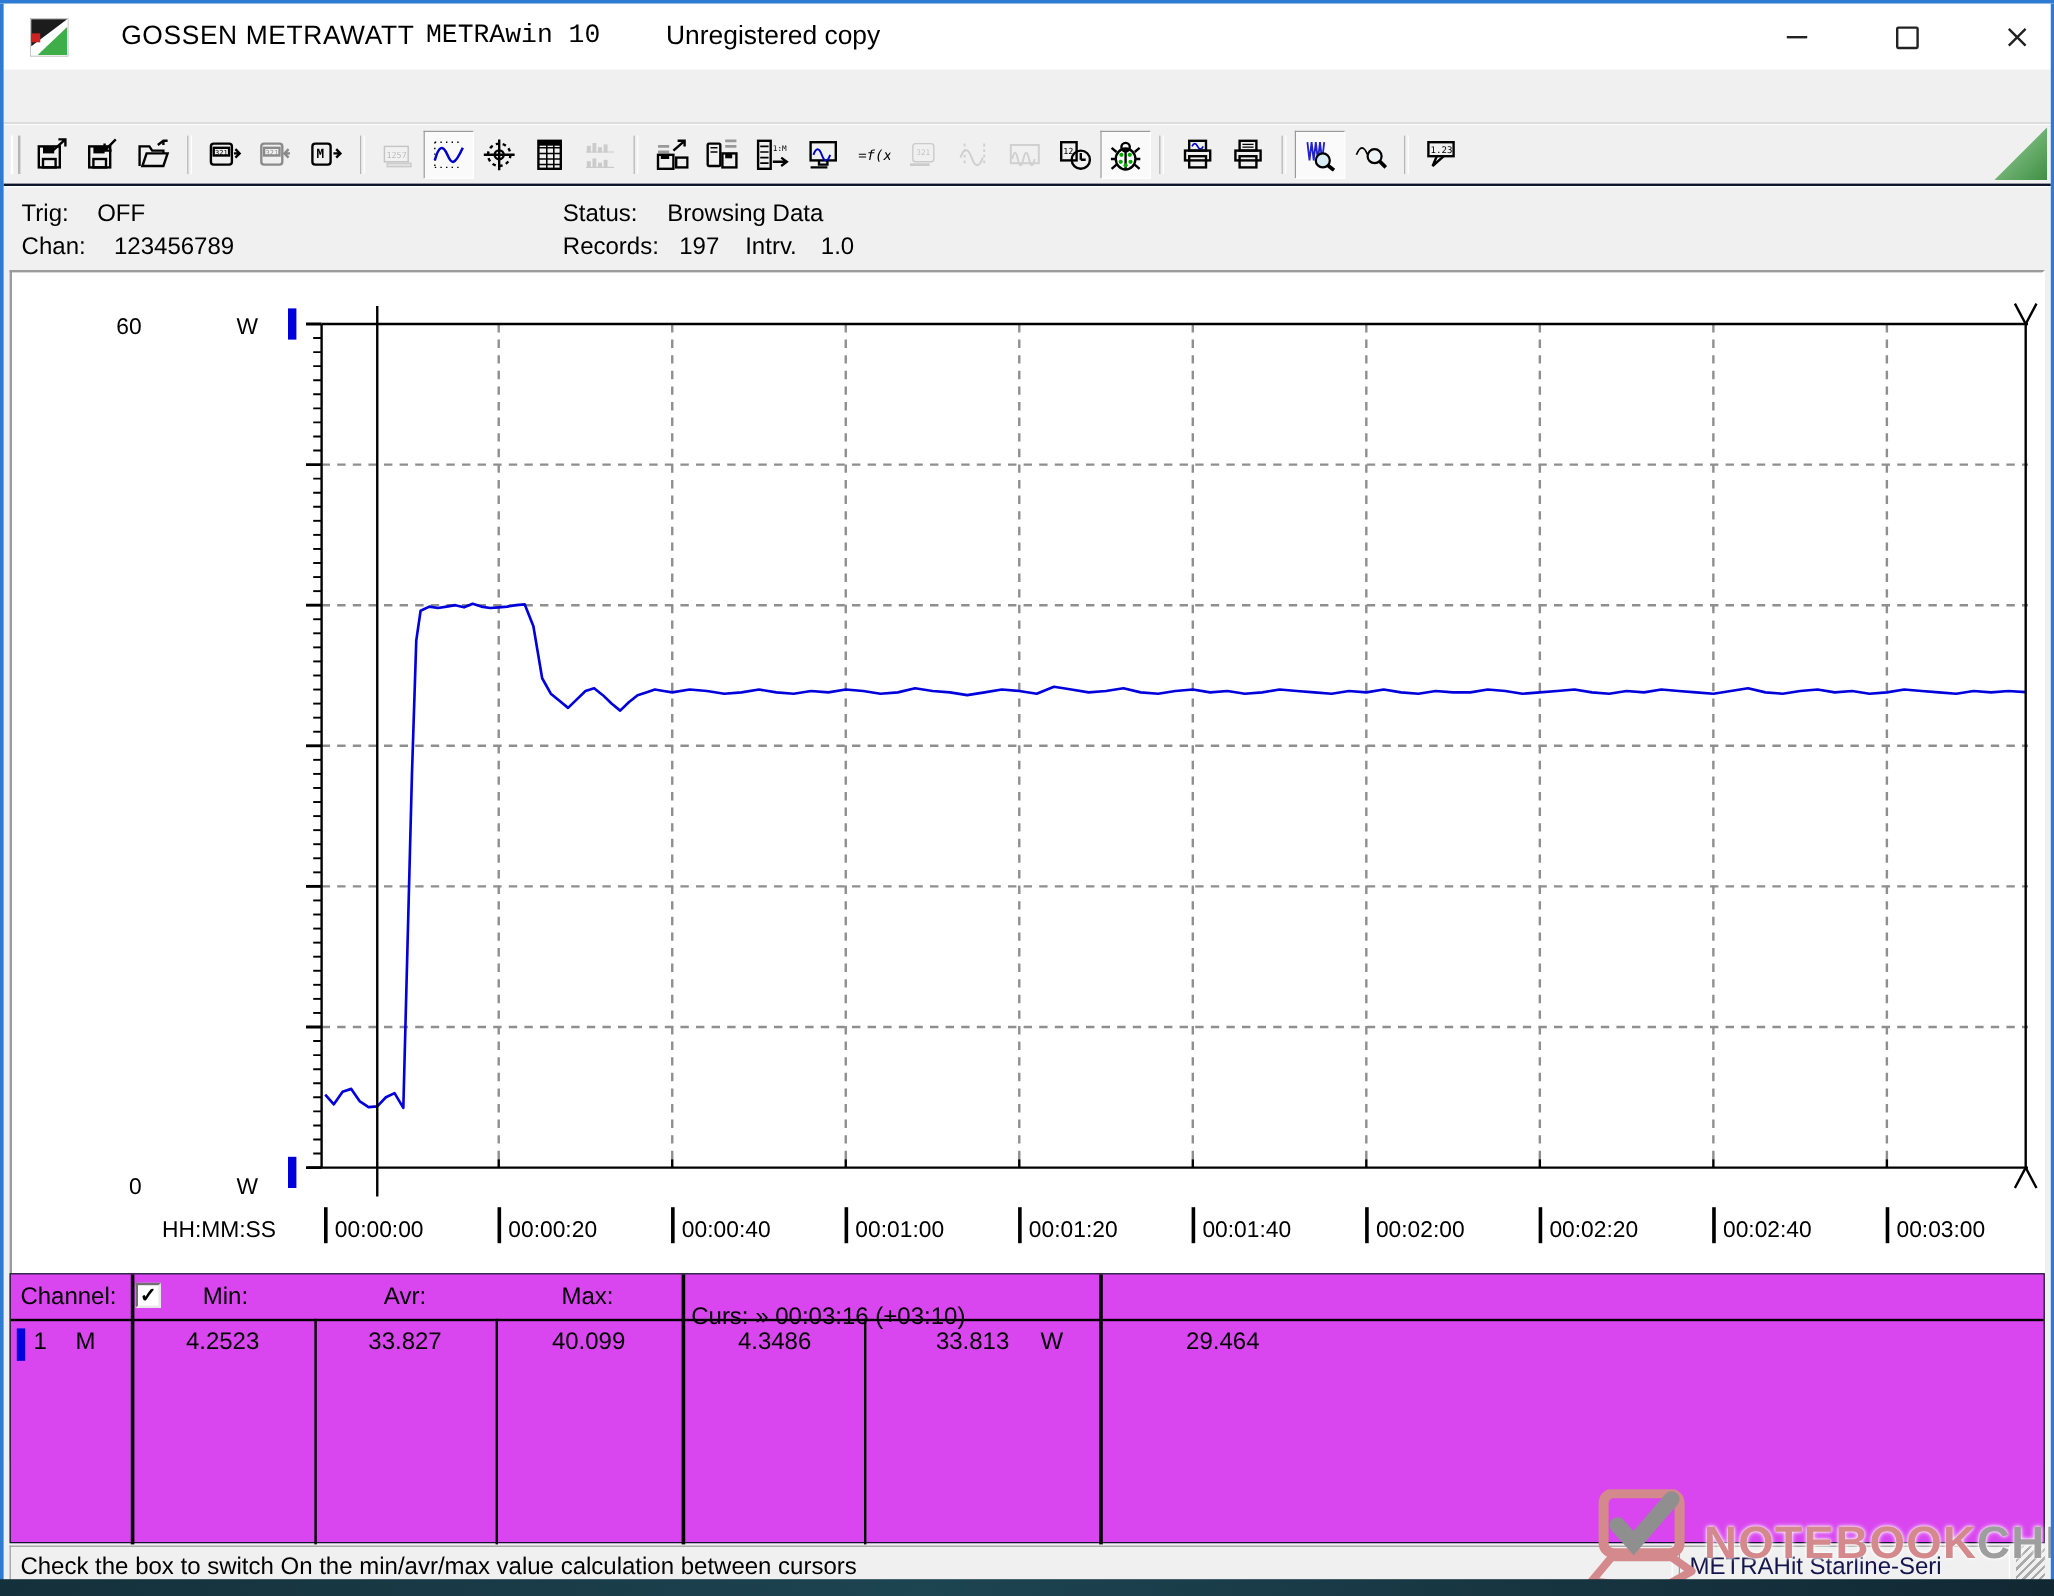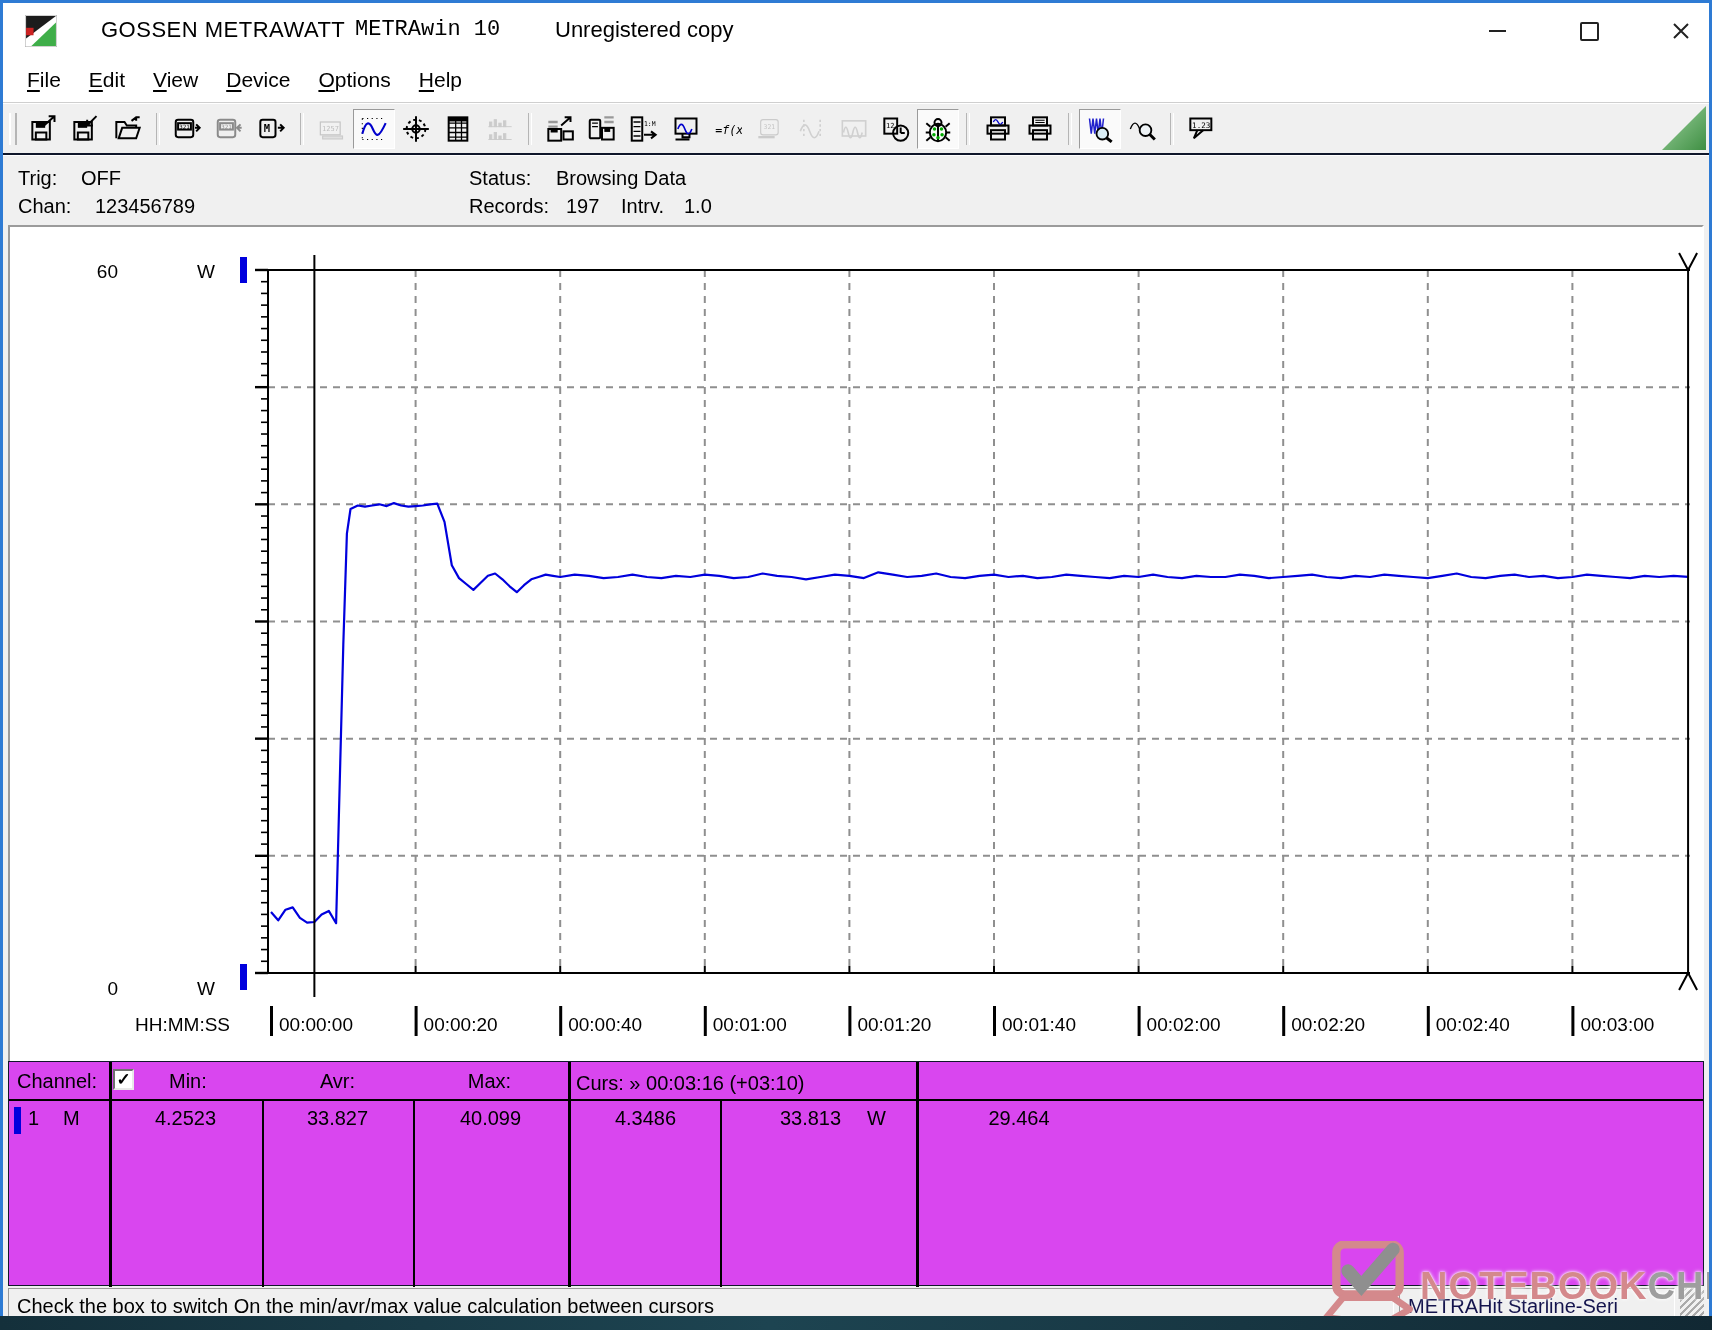--- a/index.html
+++ b/index.html
@@ -95,28 +95,20 @@
     <div class="winbtn" style="left:1560px">
         <div class="max-glyph"></div>
       </div>
     <div class="winbtn" style="left:1652px">
       <svg width="18" height="18" viewBox="0 0 18 18">
           <path d="M2 2 L16 16 M16 2 L2 16" stroke="#222" stroke-width="2"></path>
         </svg>
     </div>
   </div>
 
-  <div class="menubar" id="menubar">
-      <div class="mitem"><u>F</u>ile</div>
-      <div class="mitem"><u>E</u>dit</div>
-      <div class="mitem"><u>V</u>iew</div>
-      <div class="mitem"><u>D</u>evice</div>
-      <div class="mitem"><u>O</u>ptions</div>
-      <div class="mitem"><u>H</u>elp</div>
-    </div>
 
   <div class="toolbar" id="toolbar">
     <div class="tgrip"></div>
   <div class="tbtn">
         <svg viewBox="0 0 24 24" width="28" height="28">
           <rect x="2" y="6" width="15" height="15" fill="#fff" class="k"></rect>
           <rect x="5" y="6" width="8" height="5" fill="#000"></rect>
           <rect x="5" y="15" width="9" height="6" fill="#bbb" class="k"></rect>
           <path d="M12 9 L21 1 M16 1 h5 v5" class="k"></path>
         </svg>
@@ -478,21 +470,21 @@
   </div>
 
   <div class="datatable">
     <div class="dt-text" style="left:8px;top:8px">Channel:</div>
     <div class="checkbox" style="left:104px;top:7px">
         <span>✓</span>
       </div>
     <div class="dt-text" style="left:160px;top:8px;width:93px;text-align:left">Min:</div>
     <div class="dt-text" style="left:282px;top:8px;width:93px;text-align:center">Avr:</div>
     <div class="dt-text" style="left:434px;top:8px;width:93px;text-align:center">Max:</div>
-    <div class="dt-text" style="left:567px;top:10px">Curs: » 00:03:16 (+03:10)</div>
+    <div class="dt-text" style="left:567px;top:24px">Curs: » 00:03:16 (+03:10)</div>
 
     <div class="hline" style="top:37px"></div>
     <div class="vline" style="left:100px;top:0;width:3px;height:225px"></div>
     <div class="vline" style="left:253px;top:37px;width:2px;height:188px"></div>
     <div class="vline" style="left:404px;top:37px;width:2px;height:188px"></div>
     <div class="vline" style="left:559px;top:0;width:3px;height:225px"></div>
     <div class="vline" style="left:711px;top:37px;width:2px;height:188px"></div>
     <div class="vline" style="left:907px;top:0;width:3px;height:225px"></div>
 
     <div class="chmarker" style="left:5px;top:45px"></div>

